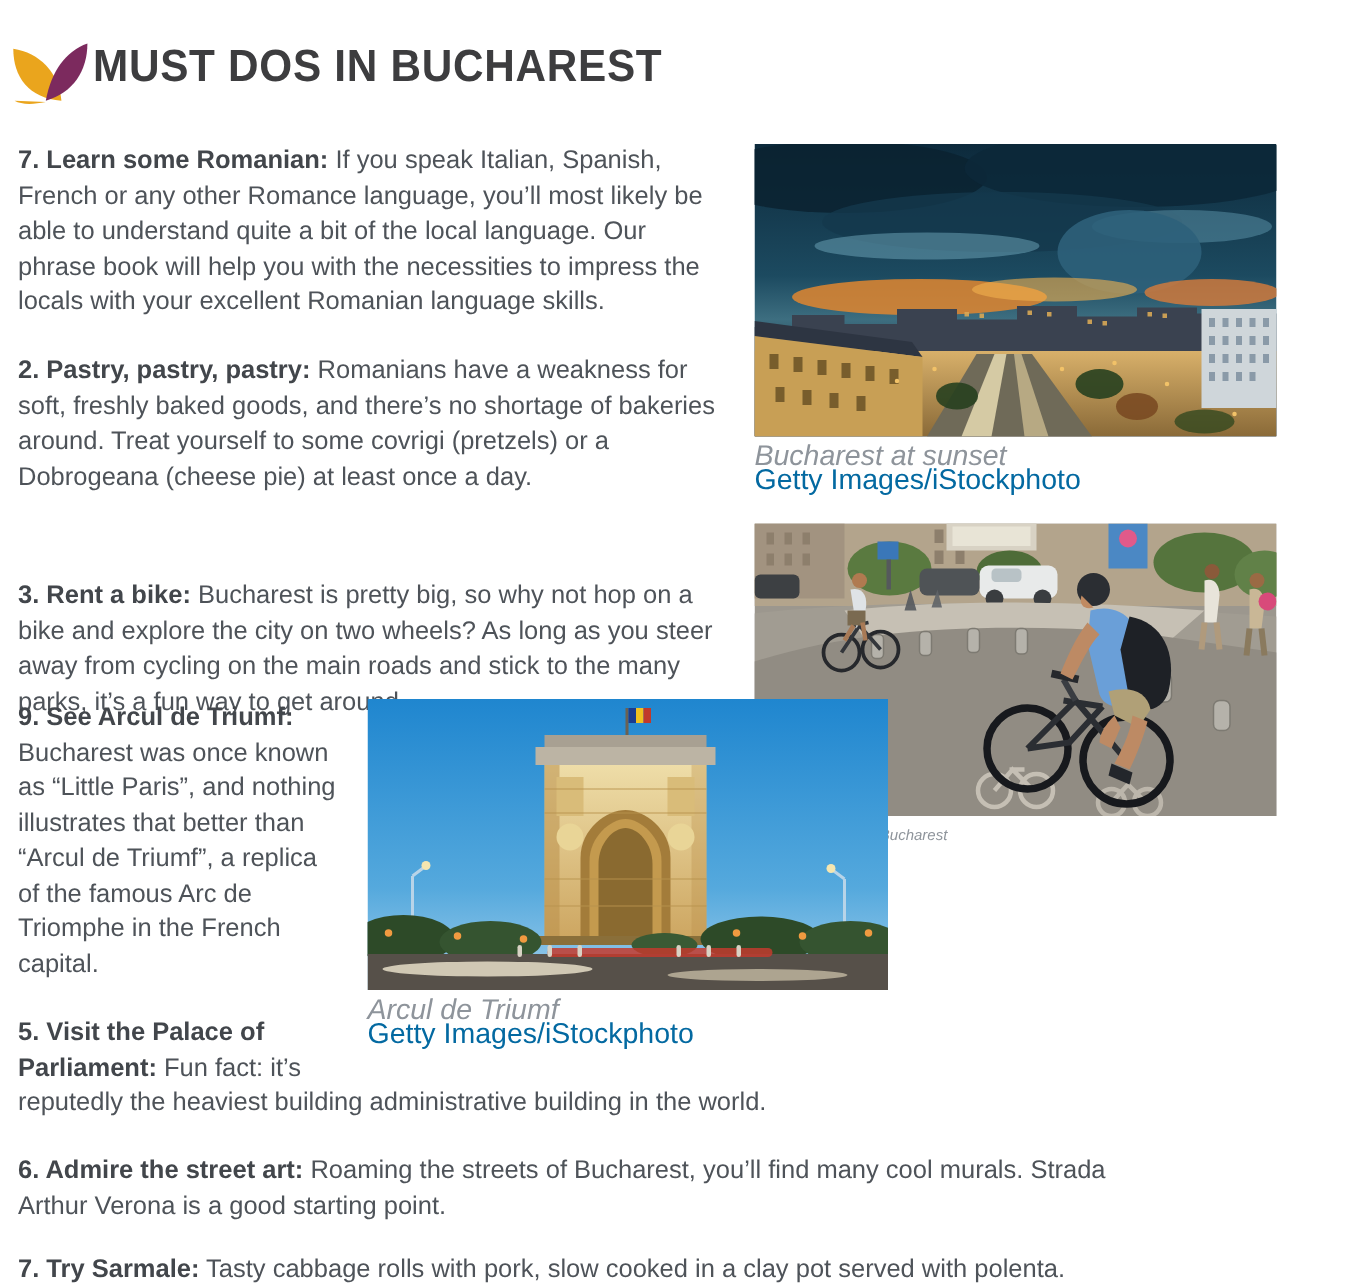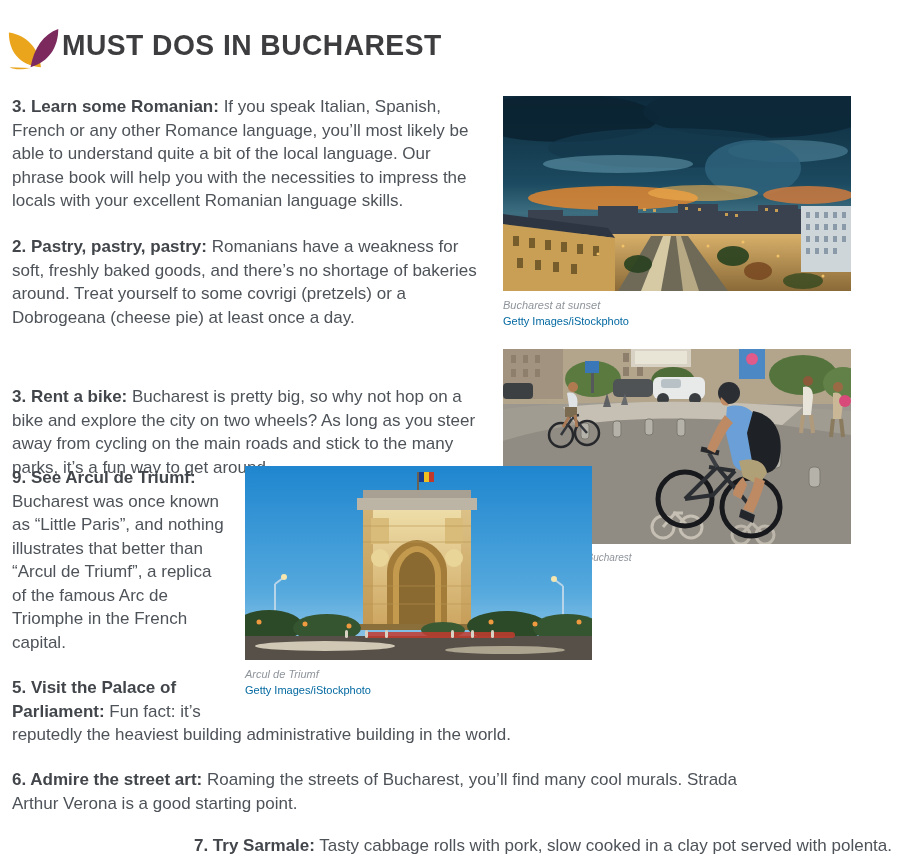--- a/index.html
+++ b/index.html
@@ -17,29 +17,29 @@
   
   .tip{position:absolute;margin:0;font-size:17px;line-height:23.5px;color:#4e5359;}
   .tip b{color:#42464b;font-weight:bold;}
   .tip1{left:12px;top:95px;width:472px;}
   .tip2{left:12px;top:235px;width:472px;}
   .tip3{left:12px;top:345px;width:472px;margin-top:40px;}
   .tip4{left:12px;top:466px;width:214px;}
   .tip5{left:12px;top:676px;width:886px;}
   .tip5 .wrap-spacer{float:right;width:682px;height:45px;}
   .tip6{left:12px;top:768px;width:772px;}
-  .tip7{left:12px;top:834px;width:880px;text-align:right;}
+  .tip7{left:12px;top:834px;width:880px;}
   
   .fig{position:absolute;}
   .fig-img{display:block;}
   .fig-img svg{display:block;}
   .fig-sunset{left:503px;top:96px;z-index:1;}
   .fig-bike{left:503px;top:349px;z-index:1;}
   .fig-arch{left:225px;top:466px;z-index:5;padding-left:20px;}
-  .caption{font-size:11px;line-height:16px;margin-top:6px;}
+  .caption{font-size:19px;line-height:16px;margin-top:6px;}
   .caption .cap-line{display:block;font-style:italic;color:#8e949b;}
   .caption .cap-credit{display:block;font-style:normal;color:#0369a1;}
   .bike-caption{
     position:absolute;left:576px;top:550px;z-index:2;
     font-size:10px;line-height:16px;font-style:italic;color:#8e949b;
   }
 </style>
 </head>
 <body>
 
@@ -47,21 +47,21 @@
 
   <div class="logo">
     <svg viewBox="0 0 60 48" width="52" height="46">
       <path fill="#eaa51d" d="M1,5 C1,27 13,43 38,45 C36,23 21,8 1,5 Z"></path>
       <path fill="#eaa51d" d="M2,45 L26,46 C16,48 7,48 2,45 Z"></path>
       <path fill="#7c2a5e" d="M58,1 C58,22 47,39 26,45 C30,23 41,7 58,1 Z"></path>
     </svg>
   </div>
   <div class="page-title">MUST DOS IN BUCHAREST</div>
 
-  <p class="tip tip1"><b>3. Learn some Romanian:</b> <span>If you speak Italian, Spanish, French or any other Romance language, you’ll most likely be able to understand quite a bit of the local language. Our phrase book will help you with the necessities to impress the locals with your excellent Romanian language skills.</span></p>
+  <p class="tip tip1"><b>7. Learn some Romanian:</b> <span>If you speak Italian, Spanish, French or any other Romance language, you’ll most likely be able to understand quite a bit of the local language. Our phrase book will help you with the necessities to impress the locals with your excellent Romanian language skills.</span></p>
 
   <p class="tip tip2"><b>2. Pastry, pastry, pastry:</b> <span>Romanians have a weakness for soft, freshly baked goods, and there’s no shortage of bakeries around. Treat yourself to some covrigi (pretzels) or a Dobrogeana (cheese pie) at least once a day.</span></p>
 
   <p class="tip tip3"><b>3. Rent a bike:</b> <span>Bucharest is pretty big, so why not hop on a bike and explore the city on two wheels? As long as you steer away from cycling on the main roads and stick to the many parks, it’s a fun way to get around.</span></p>
 
   <p class="tip tip4"><b>9. See Arcul de Triumf:</b> <span>Bucharest was once known as “Little Paris”, and nothing illustrates that better than “Arcul de Triumf”, a replica of the famous Arc de Triomphe in the French capital.</span></p>
 
   <p class="tip tip5"><span class="wrap-spacer"></span><b>5. Visit the Palace of Parliament:</b> <span>Fun fact: it’s reputedly the heaviest building administrative building in the world.</span></p>
 
   <p class="tip tip6"><b>6. Admire the street art:</b> <span>Roaming the streets of Bucharest, you’ll find many cool murals. Strada Arthur Verona is a good starting point.</span></p>

